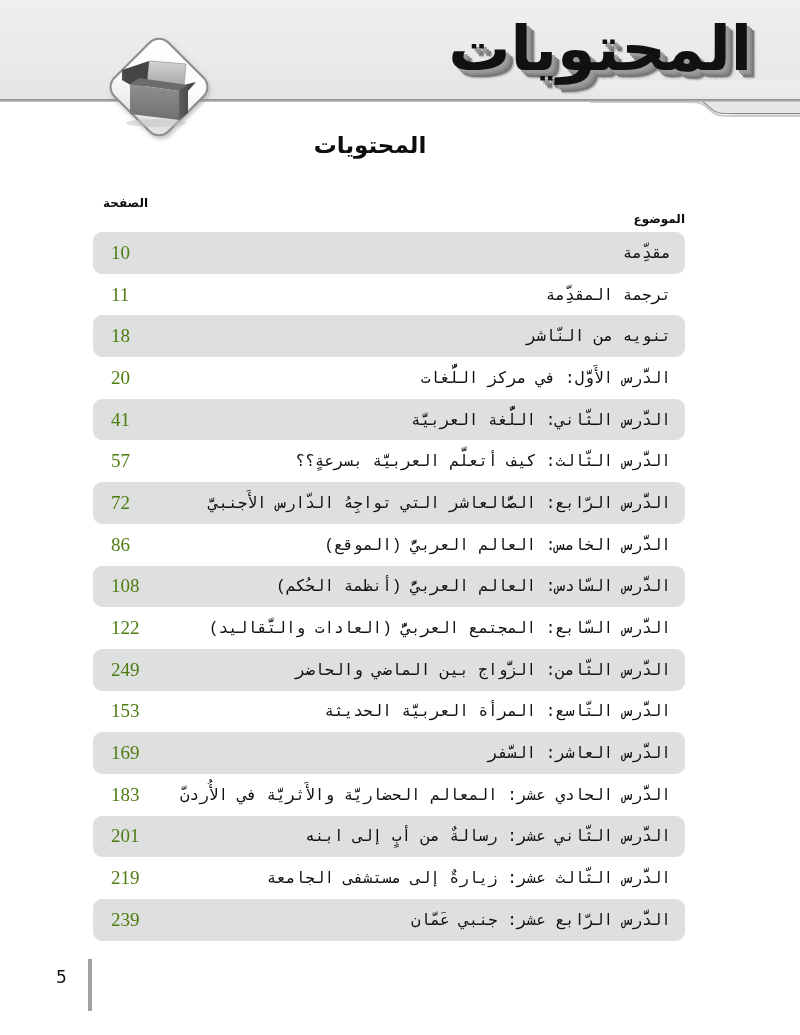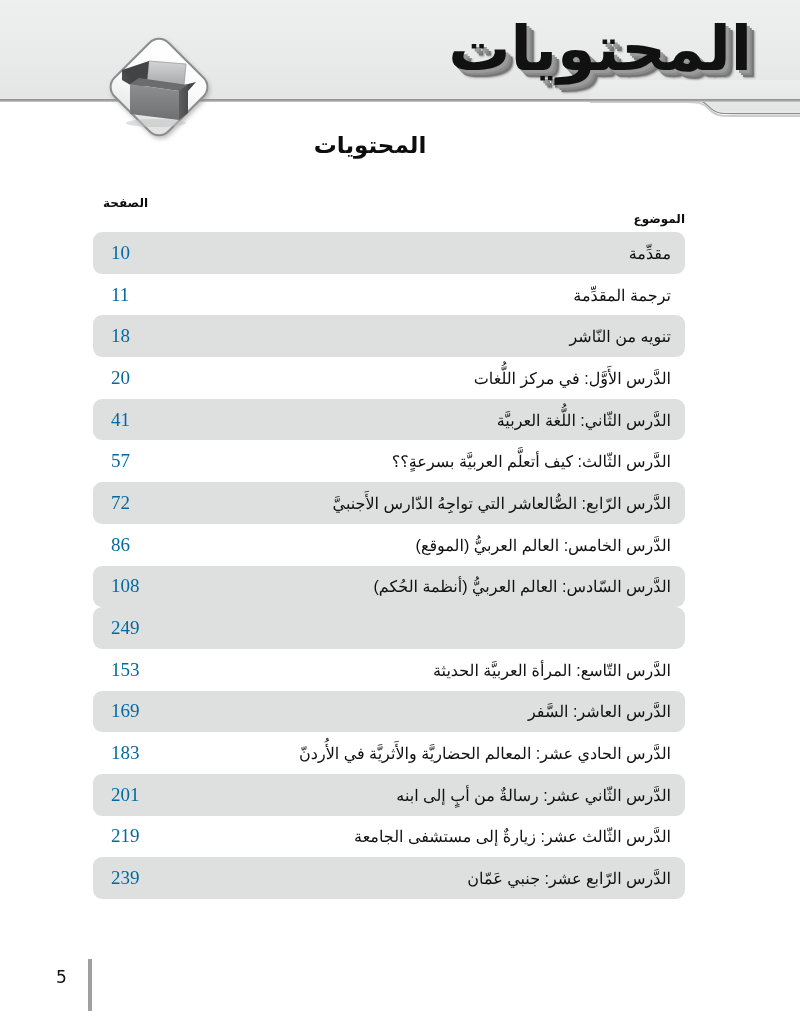--- a/index.html
+++ b/index.html
@@ -129,29 +129,29 @@
     background: transparent;
   }
   .row-page {
     position: absolute;
     left: 18px;
     top: 50%;
     transform: translateY(-50%);
     direction: ltr;
     font-family: "Liberation Serif", "DejaVu Serif", serif;
     font-size: 19px;
-    color: #0369a1;
+    color: #4d7c0f;
     white-space: nowrap;
   }
   .row-subject {
     position: absolute;
     right: 14px;
     top: 50%;
     transform: translateY(-50%);
-    font-family: Liberation Sans, sans-serif;
+    font-family: Liberation Mono, monospace;
     font-size: 16px;
     color: #101010;
     white-space: nowrap;
     direction: rtl;
   }
 
   
   .footer {
     position: absolute;
     bottom: 0;
@@ -287,22 +287,27 @@
       <span class="row-subject">الدَّرس الرّابع: الصُّالعاشر التي تواجِهُ الدّارس الأَجنبيَّ</span>
     </div>
     <div class="toc-row plain">
       <span class="row-page">86</span>
       <span class="row-subject">الدَّرس الخامس: العالم العربيُّ (الموقع)</span>
     </div>
     <div class="toc-row shaded">
       <span class="row-page">108</span>
       <span class="row-subject">الدَّرس السّادس: العالم العربيُّ (أنظمة الحُكم)</span>
     </div>
+    <div class="toc-row plain">
+      <span class="row-page">122</span>
+      <span class="row-subject">الدَّرس السّابع: المجتمع العربيُّ (العادات والتَّقاليد)</span>
+    </div>
     <div class="toc-row shaded">
       <span class="row-page">249</span>
+      <span class="row-subject">الدَّرس الثّامن: الزَّواج بين الماضي والحاضر</span>
     </div>
     <div class="toc-row plain">
       <span class="row-page">153</span>
       <span class="row-subject">الدَّرس التّاسع: المرأة العربيَّة الحديثة</span>
     </div>
     <div class="toc-row shaded">
       <span class="row-page">169</span>
       <span class="row-subject">الدَّرس العاشر: السَّفر</span>
     </div>
     <div class="toc-row plain">

